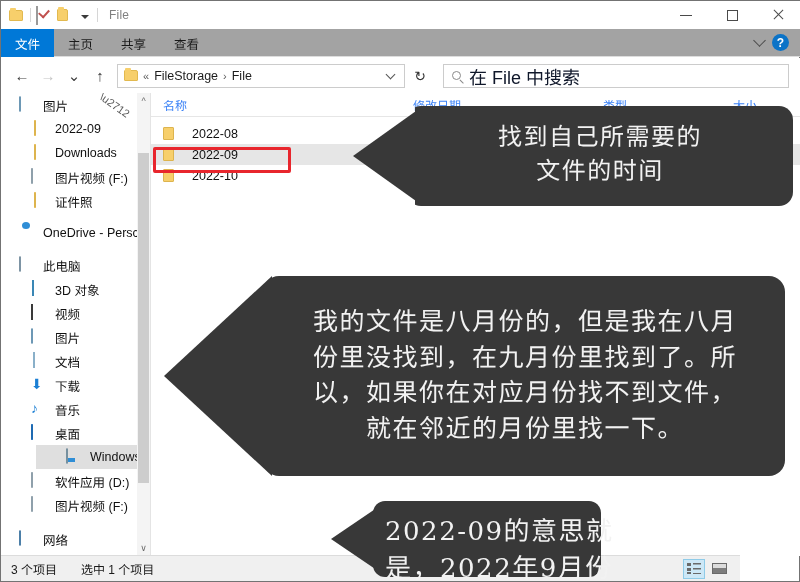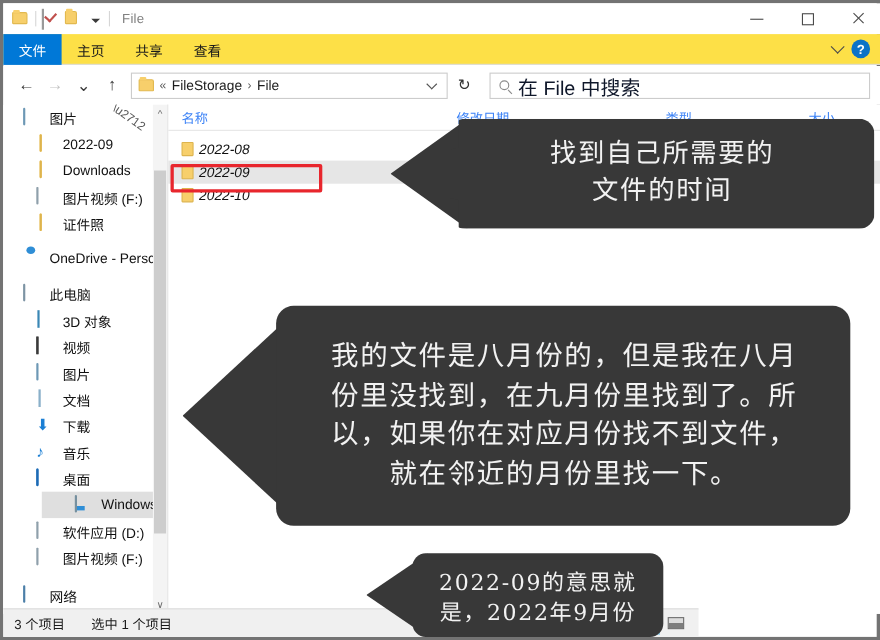--- a/index.html
+++ b/index.html
@@ -7,21 +7,21 @@
   html, body {
     width: 800px; height: 582px;
     font-family: "Liberation Sans", "DejaVu Sans", sans-serif;
     background: #ffffff;
     overflow: hidden;
   }
   #app {
     position: relative;
     width: 800px; height: 582px;
     background: #ffffff;
-    border: 3px solid #737373;
+    border: 1px solid #737373;
   }
 
   
   .titlebar {
     position: absolute; top: 0; left: 0; width: 800px; height: 28px;
     background: #ffffff;
     display: flex; align-items: center;
   }
   .qat { display: flex; align-items: center; padding-left: 8px; gap: 5px; height: 28px; }
   .qat-ico { width: 16px; height: 16px; position: relative; display: inline-block; }
@@ -66,21 +66,21 @@
   .wb-close { position: relative; width: 12px; height: 12px; }
   .wb-close::before, .wb-close::after {
     content: ""; position: absolute; left: 0; top: 5px; width: 13px; height: 1px; background: #4a4a4a;
   }
   .wb-close::before { transform: rotate(45deg); }
   .wb-close::after  { transform: rotate(-45deg); }
 
   
   .ribbon {
     position: absolute; top: 28px; left: 0; width: 800px; height: 28px;
-    background: #fde047; display: flex; align-items: stretch;
+    background: #a3a3a3; display: flex; align-items: stretch;
     border-bottom: 1px solid #dddddd;
   }
   .tab {
     display: flex; align-items: center; justify-content: center;
     padding: 0 14px; font-size: 12.5px; color: #1a1a1a; height: 28px;
   }
   .tab.file {
     background: #0078d7; color: #ffffff; min-width: 48px; font-size: 12.5px;
   }
   .ribbon-right { margin-left: auto; display: flex; align-items: center; gap: 8px; padding-right: 12px; }
@@ -228,34 +228,34 @@
   }
   .col { padding-left: 12px; }
   .col-name { width: 250px; }
   .col-date { width: 190px; }
   .col-type { width: 130px; }
   .col-size { width: 80px; }
   .row {
     display: flex; height: 21px; align-items: center; font-size: 12.5px; color: #111;
   }
   .row.sel { background: #e6e6e6; }
-  .cell { padding-left: 12px; display: flex; align-items: center; gap: 5px; font-style: italic; }
+  .cell { padding-left: 12px; display: flex; align-items: center; gap: 18px; }
   .row-folder {
     width: 11px; height: 13px; background: #f7cf6b; border: 1px solid #ddb44e;
     border-radius: 1px; flex: 0 0 11px;
   }
 
   .red-rect {
     position: absolute; left: 2px; top: 54px; width: 138px; height: 26px;
     border: 3px solid #e8262d; border-radius: 2px; pointer-events: none;
   }
 
   
   .statusbar {
-    position: absolute; bottom: 0; left: 0; width: 632px; height: 26px;
+    position: absolute; bottom: 0; left: 0; width: 739px; height: 26px;
     background: #f0f0f0; border-top: 1px solid #dcdcdc;
     display: flex; align-items: center; padding: 0 10px; gap: 24px;
   }
   .status-text { font-size: 12px; color: #1a1a1a; }
   .view-btns { margin-left: auto; display: flex; gap: 3px; align-items: center; }
   .view-btn {
     width: 22px; height: 20px; display: flex; align-items: center; justify-content: center;
   }
   .view-btn.active { background: #cde8f7; border: 1px solid #8fcbe8; }
   .vb-details {
@@ -294,36 +294,36 @@
     clip-path: polygon(0% 28%, 8px 26%, 8px 0%, 100% 0%, 100% 100%, 8px 100%, 8px 74%, 0% 72%);
   }
   #callout-top-arrow {
     position: absolute; left: 352px; top: 105px; width: 70px; height: 100px;
     background: #383838;
     clip-path: polygon(100% 0%, 100% 100%, 0% 50%);
   }
   #callout-top-inner { position: relative; z-index: 2; }
 
   #callout-mid {
-    left: 248px; top: 275px; width: 522px; height: 200px;
+    left: 262px; top: 275px; width: 522px; height: 200px;
     border-radius: 16px;
     font-size: 25px;
     padding: 28px 20px 0 22px;
   }
   #callout-mid-arrow {
     position: absolute; left: 163px; top: 275px; width: 108px; height: 200px;
     background: #383838;
     clip-path: polygon(100% 0%, 100% 100%, 0% 50%);
     border-radius: 10px 0 0 10px;
   }
 
   #callout-bot {
     left: 372px; top: 500px; width: 228px; height: 76px;
     border-radius: 12px;
-    font-size: 20px;
+    font-size: 26px;
     padding: 12px 12px 0 12px;
   }
   #callout-bot-arrow {
     position: absolute; left: 330px; top: 500px; width: 56px; height: 76px;
     background: #383838;
     clip-path: polygon(100% 0%, 100% 100%, 0% 50%);
     border-radius: 8px 0 0 8px;
   }
 </style>
 </head>

